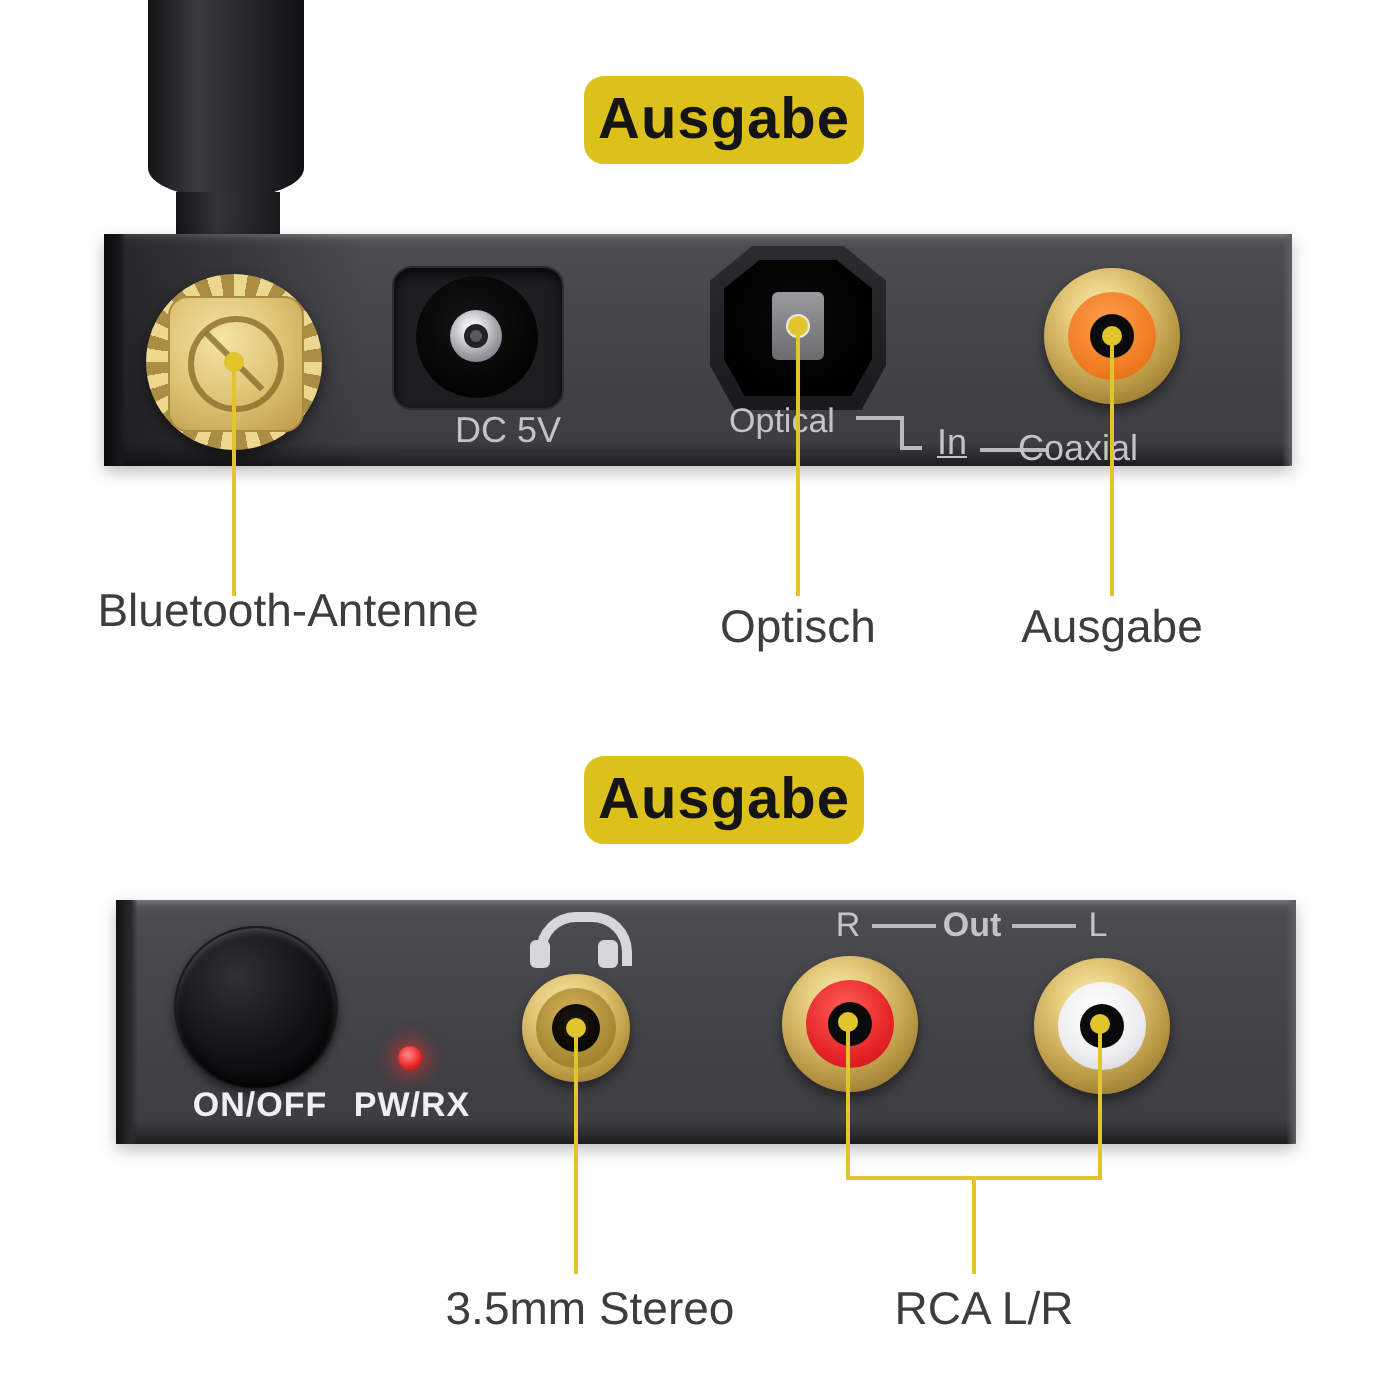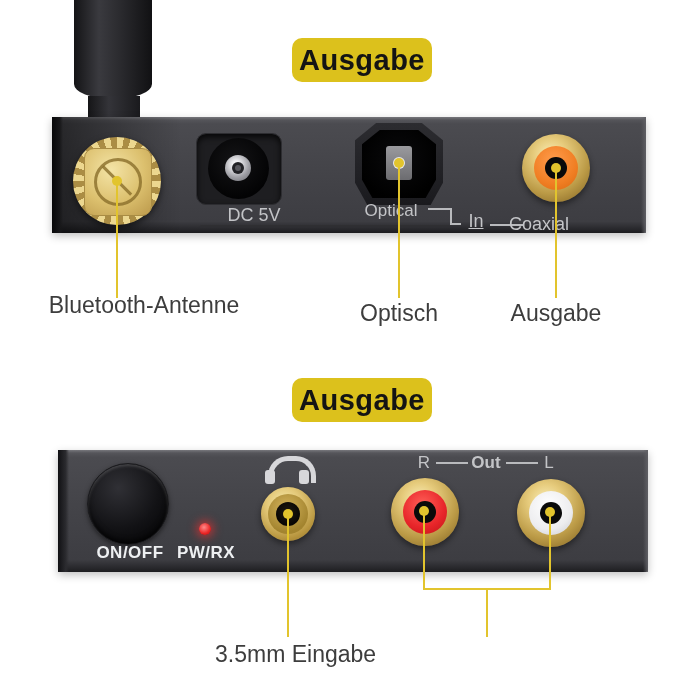--- a/index.html
+++ b/index.html
@@ -305,15 +305,16 @@
   <div class="callout-dot" style="left:283px; top:509px;"></div>
   <div class="callout-line" style="left:287px; top:514px; height:123px;"></div>
 
   <div class="callout-dot" style="left:419px; top:506px;"></div>
   <div class="callout-line" style="left:423px; top:511px; height:79px;"></div>
   <div class="callout-dot" style="left:545px; top:507px;"></div>
   <div class="callout-line" style="left:549px; top:512px; height:78px;"></div>
   <div class="callout-hline" style="left:423px; top:588px; width:128px;"></div>
   <div class="callout-line" style="left:486px; top:590px; height:47px;"></div>
 
-  <div class="callout-label" style="left:215px; top:641px; width:160px;">3.5mm Eingabe</div>
+  <div class="callout-label" style="left:215px; top:641px; width:160px;">3.5mm Stereo</div>
+  <div class="callout-label" style="left:427px; top:641px; width:130px;">RCA L/R</div>
 
 </div>
 
 </body></html>

